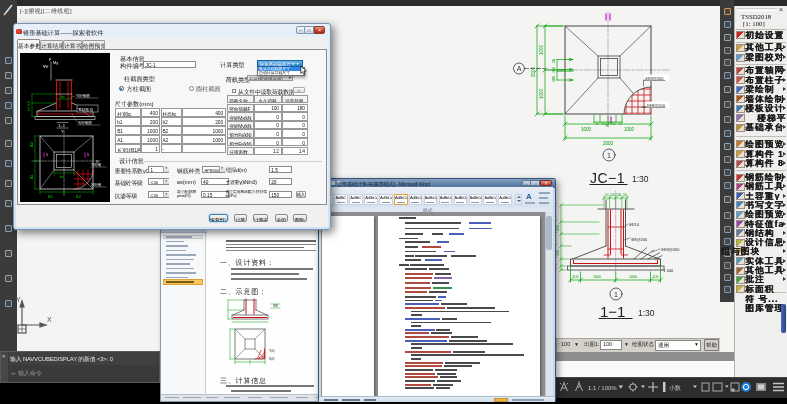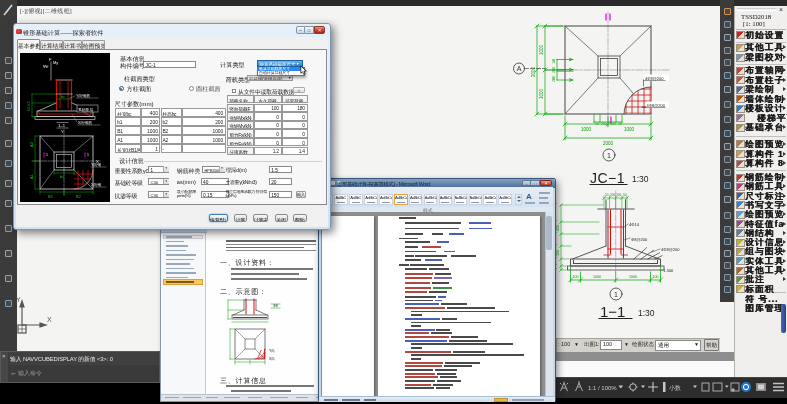--- a/index.html
+++ b/index.html
@@ -262,39 +262,39 @@
 <div class="a tx" style="left:737px;top:160.5px;width:6.5px;height:6px;background:linear-gradient(135deg,#c04848 48%,#e8e0cc 48%);outline:0.5px solid #9a9088;"></div>
 <div class="a tx" style="left:745px;top:159.0px;width:37.5px;height:8.5px;font-size:8.8px;letter-spacing:1px;font-weight:bold;color:#1a1a1a;line-height:8.5px;text-shadow:0.4px 0 0 #222;">算构件 8</div>
 <div class="a" style="left:782.5px;top:161.0px;width:0;height:0;border-left:3px solid #333;border-top:2.5px solid transparent;border-bottom:2.5px solid transparent;"></div>
 <div class="a tx" style="left:737px;top:174.5px;width:6.5px;height:6px;background:linear-gradient(135deg,#cc3030 48%,#e8e0cc 48%);outline:0.5px solid #9a9088;"></div>
 <div class="a tx" style="left:745px;top:173.0px;width:37.5px;height:8.5px;font-size:8.8px;letter-spacing:1px;font-weight:bold;color:#1a1a1a;line-height:8.5px;text-shadow:0.4px 0 0 #222;">钢筋绘制</div>
 <div class="a" style="left:782.5px;top:175.0px;width:0;height:0;border-left:3px solid #333;border-top:2.5px solid transparent;border-bottom:2.5px solid transparent;"></div>
 <div class="a tx" style="left:737px;top:183.8px;width:6.5px;height:6px;background:linear-gradient(135deg,#b04090 48%,#e8e0cc 48%);outline:0.5px solid #9a9088;"></div>
 <div class="a tx" style="left:745px;top:182.3px;width:37.5px;height:8.5px;font-size:8.8px;letter-spacing:1px;font-weight:bold;color:#1a1a1a;line-height:8.5px;text-shadow:0.4px 0 0 #222;">钢筋工具</div>
 <div class="a" style="left:782.5px;top:184.3px;width:0;height:0;border-left:3px solid #333;border-top:2.5px solid transparent;border-bottom:2.5px solid transparent;"></div>
 <div class="a tx" style="left:737px;top:193.1px;width:6.5px;height:6px;background:linear-gradient(135deg,#3060c0 48%,#e8e0cc 48%);outline:0.5px solid #9a9088;"></div>
-<div class="a tx" style="left:745px;top:191.6px;width:37.5px;height:8.5px;font-size:8.8px;letter-spacing:1px;font-weight:bold;color:#1a1a1a;line-height:8.5px;text-shadow:0.4px 0 0 #222;">尺寸标注</div>
+<div class="a tx" style="left:745px;top:191.6px;width:37.5px;height:8.5px;font-size:8.8px;letter-spacing:1px;font-weight:bold;color:#1a1a1a;line-height:8.5px;text-shadow:0.4px 0 0 #222;">土容重γ</div>
 <div class="a" style="left:782.5px;top:193.6px;width:0;height:0;border-left:3px solid #333;border-top:2.5px solid transparent;border-bottom:2.5px solid transparent;"></div>
 <div class="a tx" style="left:737px;top:202.4px;width:6.5px;height:6px;background:linear-gradient(135deg,#3884c8 48%,#e8e0cc 48%);outline:0.5px solid #9a9088;"></div>
 <div class="a tx" style="left:745px;top:200.9px;width:37.5px;height:8.5px;font-size:8.8px;letter-spacing:1px;font-weight:bold;color:#1a1a1a;line-height:8.5px;text-shadow:0.4px 0 0 #222;">书写文字</div>
 <div class="a" style="left:782.5px;top:202.9px;width:0;height:0;border-left:3px solid #333;border-top:2.5px solid transparent;border-bottom:2.5px solid transparent;"></div>
 <div class="a tx" style="left:737px;top:211.7px;width:6.5px;height:6px;background:linear-gradient(135deg,#58a0d8 48%,#e8e0cc 48%);outline:0.5px solid #9a9088;"></div>
 <div class="a tx" style="left:745px;top:210.2px;width:37.5px;height:8.5px;font-size:8.8px;letter-spacing:1px;font-weight:bold;color:#1a1a1a;line-height:8.5px;text-shadow:0.4px 0 0 #222;">绘图预览</div>
 <div class="a" style="left:782.5px;top:212.2px;width:0;height:0;border-left:3px solid #333;border-top:2.5px solid transparent;border-bottom:2.5px solid transparent;"></div>
 <div class="a tx" style="left:737px;top:221px;width:6.5px;height:6px;background:linear-gradient(135deg,#9048b0 48%,#e8e0cc 48%);outline:0.5px solid #9a9088;"></div>
 <div class="a tx" style="left:745px;top:219.5px;width:37.5px;height:8.5px;font-size:8.8px;letter-spacing:1px;font-weight:bold;color:#1a1a1a;line-height:8.5px;text-shadow:0.4px 0 0 #222;">特征值fa</div>
 <div class="a" style="left:782.5px;top:221.5px;width:0;height:0;border-left:3px solid #333;border-top:2.5px solid transparent;border-bottom:2.5px solid transparent;"></div>
 <div class="a tx" style="left:737px;top:230.3px;width:6.5px;height:6px;background:linear-gradient(135deg,#6078a8 48%,#e8e0cc 48%);outline:0.5px solid #9a9088;"></div>
 <div class="a tx" style="left:745px;top:228.8px;width:37.5px;height:8.5px;font-size:8.8px;letter-spacing:1px;font-weight:bold;color:#1a1a1a;line-height:8.5px;text-shadow:0.4px 0 0 #222;">钢结构</div>
 <div class="a" style="left:782.5px;top:230.8px;width:0;height:0;border-left:3px solid #333;border-top:2.5px solid transparent;border-bottom:2.5px solid transparent;"></div>
 <div class="a tx" style="left:737px;top:239.6px;width:6.5px;height:6px;background:linear-gradient(135deg,#b8b838 48%,#e8e0cc 48%);outline:0.5px solid #9a9088;"></div>
 <div class="a tx" style="left:745px;top:238.1px;width:37.5px;height:8.5px;font-size:8.8px;letter-spacing:1px;font-weight:bold;color:#1a1a1a;line-height:8.5px;text-shadow:0.4px 0 0 #222;">设计信息</div>
 <div class="a" style="left:782.5px;top:240.1px;width:0;height:0;border-left:3px solid #333;border-top:2.5px solid transparent;border-bottom:2.5px solid transparent;"></div>
 <div class="a tx" style="left:737px;top:248.9px;width:6.5px;height:6px;background:linear-gradient(135deg,#c8a040 48%,#e8e0cc 48%);outline:0.5px solid #9a9088;"></div>
-<div class="a tx" style="left:745px;top:247.4px;width:37.5px;height:8.5px;font-size:8.8px;letter-spacing:1px;font-weight:bold;color:#1a1a1a;line-height:8.5px;text-shadow:0.4px 0 0 #222;">组与图块</div>
+<div class="a tx" style="left:721px;top:247.4px;width:37.5px;height:8.5px;font-size:8.8px;letter-spacing:1px;font-weight:bold;color:#1a1a1a;line-height:8.5px;text-shadow:0.4px 0 0 #222;">组与图块</div>
 <div class="a" style="left:782.5px;top:249.4px;width:0;height:0;border-left:3px solid #333;border-top:2.5px solid transparent;border-bottom:2.5px solid transparent;"></div>
 <div class="a tx" style="left:737px;top:258.2px;width:6.5px;height:6px;background:linear-gradient(135deg,#4898c8 48%,#e8e0cc 48%);outline:0.5px solid #9a9088;"></div>
 <div class="a tx" style="left:745px;top:256.7px;width:37.5px;height:8.5px;font-size:8.8px;letter-spacing:1px;font-weight:bold;color:#1a1a1a;line-height:8.5px;text-shadow:0.4px 0 0 #222;">实体工具</div>
 <div class="a" style="left:782.5px;top:258.7px;width:0;height:0;border-left:3px solid #333;border-top:2.5px solid transparent;border-bottom:2.5px solid transparent;"></div>
 <div class="a tx" style="left:737px;top:267.5px;width:6.5px;height:6px;background:linear-gradient(135deg,#a06838 48%,#e8e0cc 48%);outline:0.5px solid #9a9088;"></div>
 <div class="a tx" style="left:745px;top:266.0px;width:37.5px;height:8.5px;font-size:8.8px;letter-spacing:1px;font-weight:bold;color:#1a1a1a;line-height:8.5px;text-shadow:0.4px 0 0 #222;">其他工具</div>
 <div class="a" style="left:782.5px;top:268.0px;width:0;height:0;border-left:3px solid #333;border-top:2.5px solid transparent;border-bottom:2.5px solid transparent;"></div>
 <div class="a tx" style="left:737px;top:276.8px;width:6.5px;height:6px;background:linear-gradient(135deg,#48a048 48%,#e8e0cc 48%);outline:0.5px solid #9a9088;"></div>
 <div class="a tx" style="left:745px;top:275.3px;width:37.5px;height:8.5px;font-size:8.8px;letter-spacing:1px;font-weight:bold;color:#1a1a1a;line-height:8.5px;text-shadow:0.4px 0 0 #222;">批注</div>
 <div class="a" style="left:782.5px;top:277.3px;width:0;height:0;border-left:3px solid #333;border-top:2.5px solid transparent;border-bottom:2.5px solid transparent;"></div>

